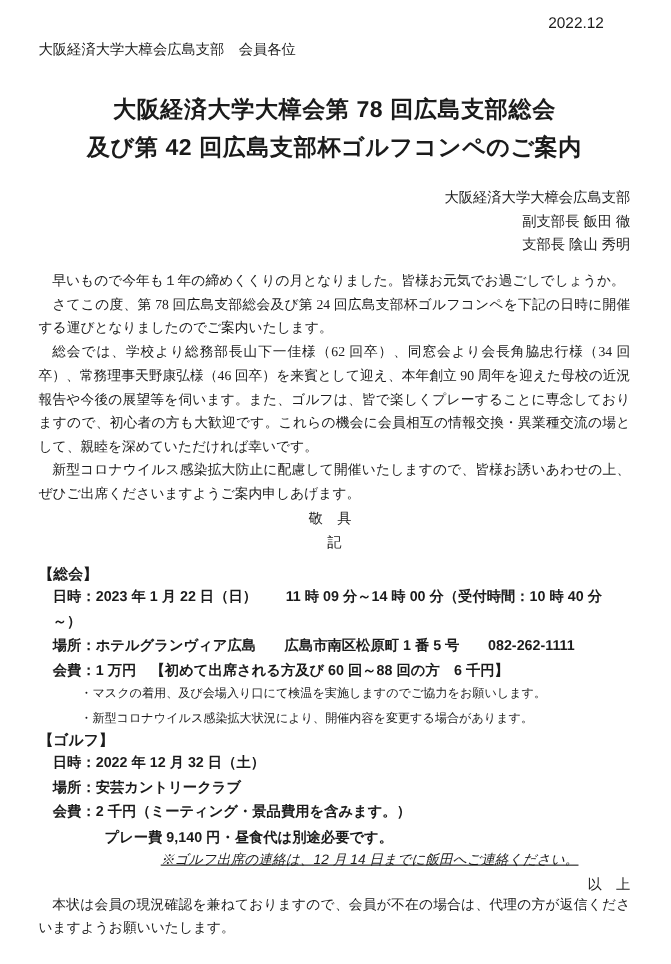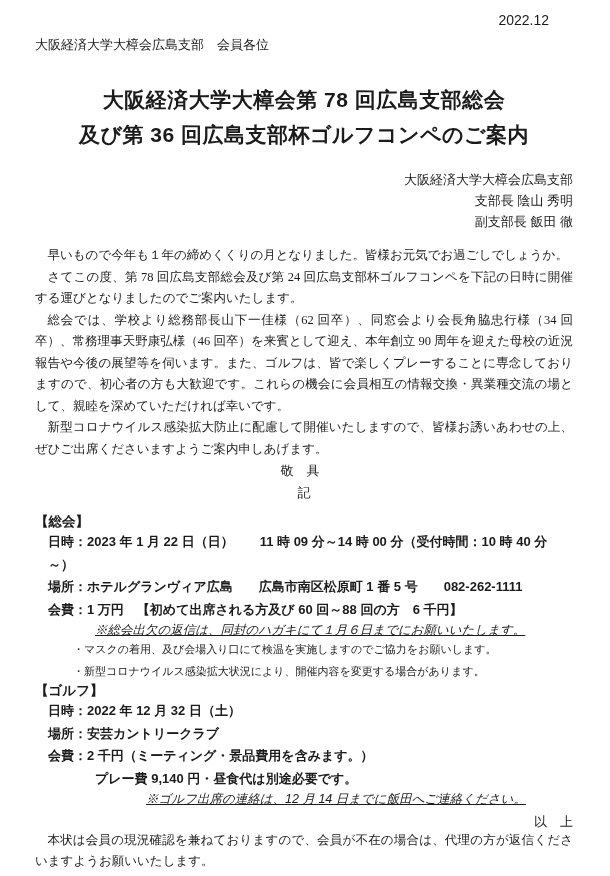--- a/index.html
+++ b/index.html
@@ -120,46 +120,45 @@
 <body>
 
 <div class="page">
 
   <div class="date-line">2022.12</div>
 
   <div class="recipient">大阪経済大学大樟会広島支部　会員各位</div>
 
   <div class="doc-title">
     <div>大阪経済大学大樟会第 78 回広島支部総会</div>
-    <div>及び第 36 回広島支部杯ゴルフコンペのご案内</div>
+    <div>及び第 42 回広島支部杯ゴルフコンペのご案内</div>
   </div>
 
   <div class="sender">
     <div>大阪経済大学大樟会広島支部</div>
+    <div>副支部長 飯田 徹</div>
     <div>支部長 陰山 秀明</div>
-    <div>副支部長 飯田 徹</div>
   </div>
 
   <div class="body-block">
     <p>早いもので今年も１年の締めくくりの月となりました。皆様お元気でお過ごしでしょうか。</p>
     <p>さてこの度、第 78 回広島支部総会及び第 24 回広島支部杯ゴルフコンペを下記の日時に開催する運びとなりましたのでご案内いたします。</p>
     <p>総会では、学校より総務部長山下一佳様（62 回卒）、同窓会より会長角脇忠行様（34 回卒）、常務理事天野康弘様（46 回卒）を来賓として迎え、本年創立 90 周年を迎えた母校の近況報告や今後の展望等を伺います。また、ゴルフは、皆で楽しくプレーすることに専念しておりますので、初心者の方も大歓迎です。これらの機会に会員相互の情報交換・異業種交流の場として、親睦を深めていただければ幸いです。</p>
     <p>新型コロナウイルス感染拡大防止に配慮して開催いたしますので、皆様お誘いあわせの上、ぜひご出席くださいますようご案内申しあげます。</p>
   </div>
 
   <div class="keigu">敬　具</div>
 
   <div class="ki">記</div>
 
   <div class="section">
     <div class="section-header">【総会】</div>
     <div class="sched-row"><span>日時：</span><span>2023 年 1 月 22 日（日）　　11 時 09 分～14 時 00 分（受付時間：10 時 40 分～）</span></div>
     <div class="sched-row"><span>場所：</span><span>ホテルグランヴィア広島　　広島市南区松原町 1 番 5 号　　082-262-1111</span></div>
     <div class="sched-row"><span>会費：</span><span>1 万円　【初めて出席される方及び 60 回～88 回の方　6 千円】</span></div>
-    <div class="note-underline">※総会出欠の返信は、同封のハガキにて１月６日までにお願いいたします。</div>
     <div class="bullet">・マスクの着用、及び会場入り口にて検温を実施しますのでご協力をお願いします。</div>
     <div class="bullet">・新型コロナウイルス感染拡大状況により、開催内容を変更する場合があります。</div>
   </div>
 
   <div class="section" style="margin-top:0;">
     <div class="section-header">【ゴルフ】</div>
     <div class="sched-row"><span>日時：</span><span>2022 年 12 月 32 日（土）</span></div>
     <div class="sched-row"><span>場所：</span><span>安芸カントリークラブ</span></div>
     <div class="sched-row"><span>会費：</span><span>2 千円（ミーティング・景品費用を含みます。）</span></div>
     <div class="fee-note">プレー費 9,140 円・昼食代は別途必要です。</div>

